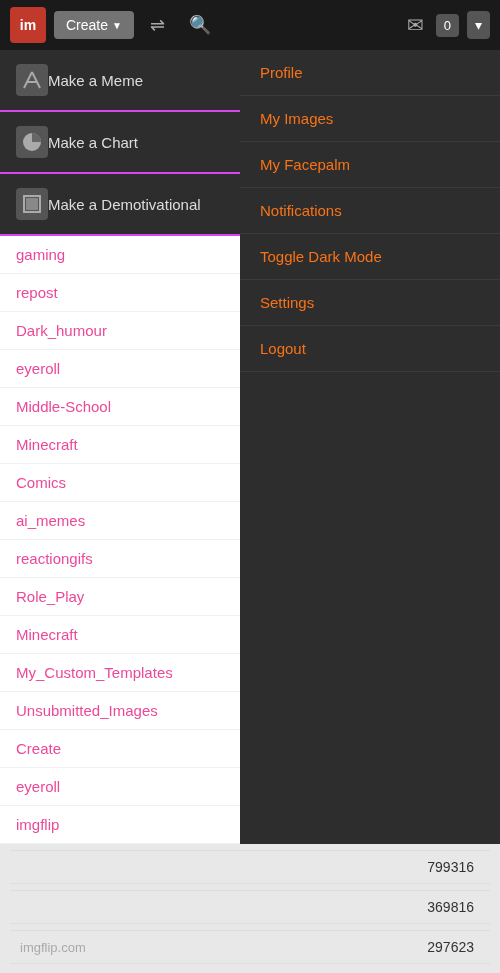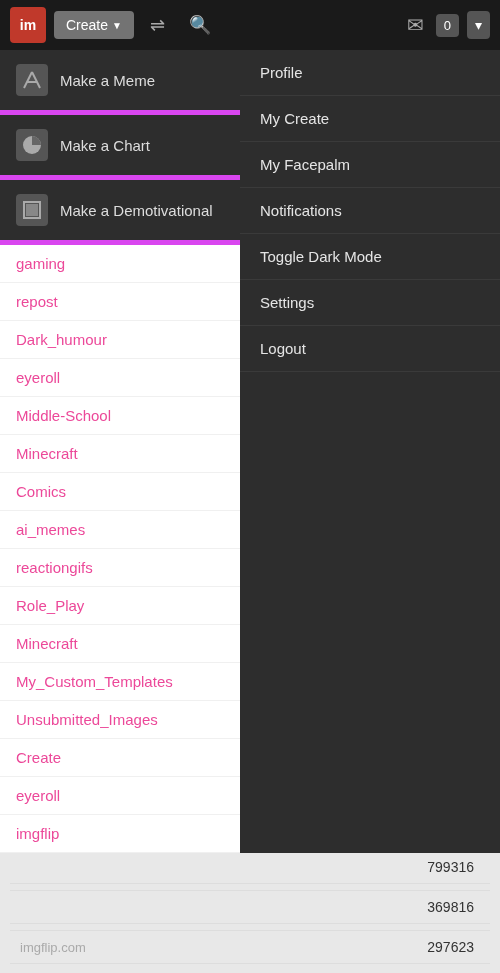--- a/index.html
+++ b/index.html
@@ -103,26 +103,26 @@
     
     .create-dropdown {
       background: #2d2d2d;
       width: 240px;
       flex-shrink: 0;
     }
 
     .create-item {
       display: flex;
       align-items: center;
-      gap: 12px;
+      gap: 0;
       padding: 14px 16px;
       color: #ddd;
       cursor: pointer;
       font-size: 15px;
-      border-bottom: 5px solid #d946ef;
+      border-bottom: 2px solid #d946ef;
     }
 
     .create-item-icon {
       width: 32px;
       height: 32px;
       background: #555;
       border-radius: 4px;
       display: flex;
       align-items: center;
       justify-content: center;
@@ -146,21 +146,21 @@
 
     
     .user-dropdown {
       background: #2d2d2d;
       flex: 1;
       min-width: 160px;
     }
 
     .user-menu-item {
       padding: 14px 20px;
-      color: #e5e5e5;
+      color: #f97316;
       cursor: pointer;
       font-size: 15px;
       border-bottom: 1px solid #3a3a3a;
     }
 
     
     .bg-content {
       position: absolute;
       top: 50px;
       left: 0;
@@ -302,20 +302,20 @@
       <div class="tag-item">My_Custom_Templates</div>
       <div class="tag-item">Unsubmitted_Images</div>
       <div class="tag-item">Create</div>
       <div class="tag-item">eyeroll</div>
       <div class="tag-item">imgflip</div>
     </div>
   </div>
 
   <div class="user-dropdown">
     <div class="user-menu-item">Profile</div>
-    <div class="user-menu-item">My Create</div>
+    <div class="user-menu-item">My Images</div>
     <div class="user-menu-item">My Facepalm</div>
     <div class="user-menu-item">Notifications</div>
     <div class="user-menu-item">Toggle Dark Mode</div>
     <div class="user-menu-item">Settings</div>
     <div class="user-menu-item">Logout</div>
   </div>
 </div>
 
 </body></html>

